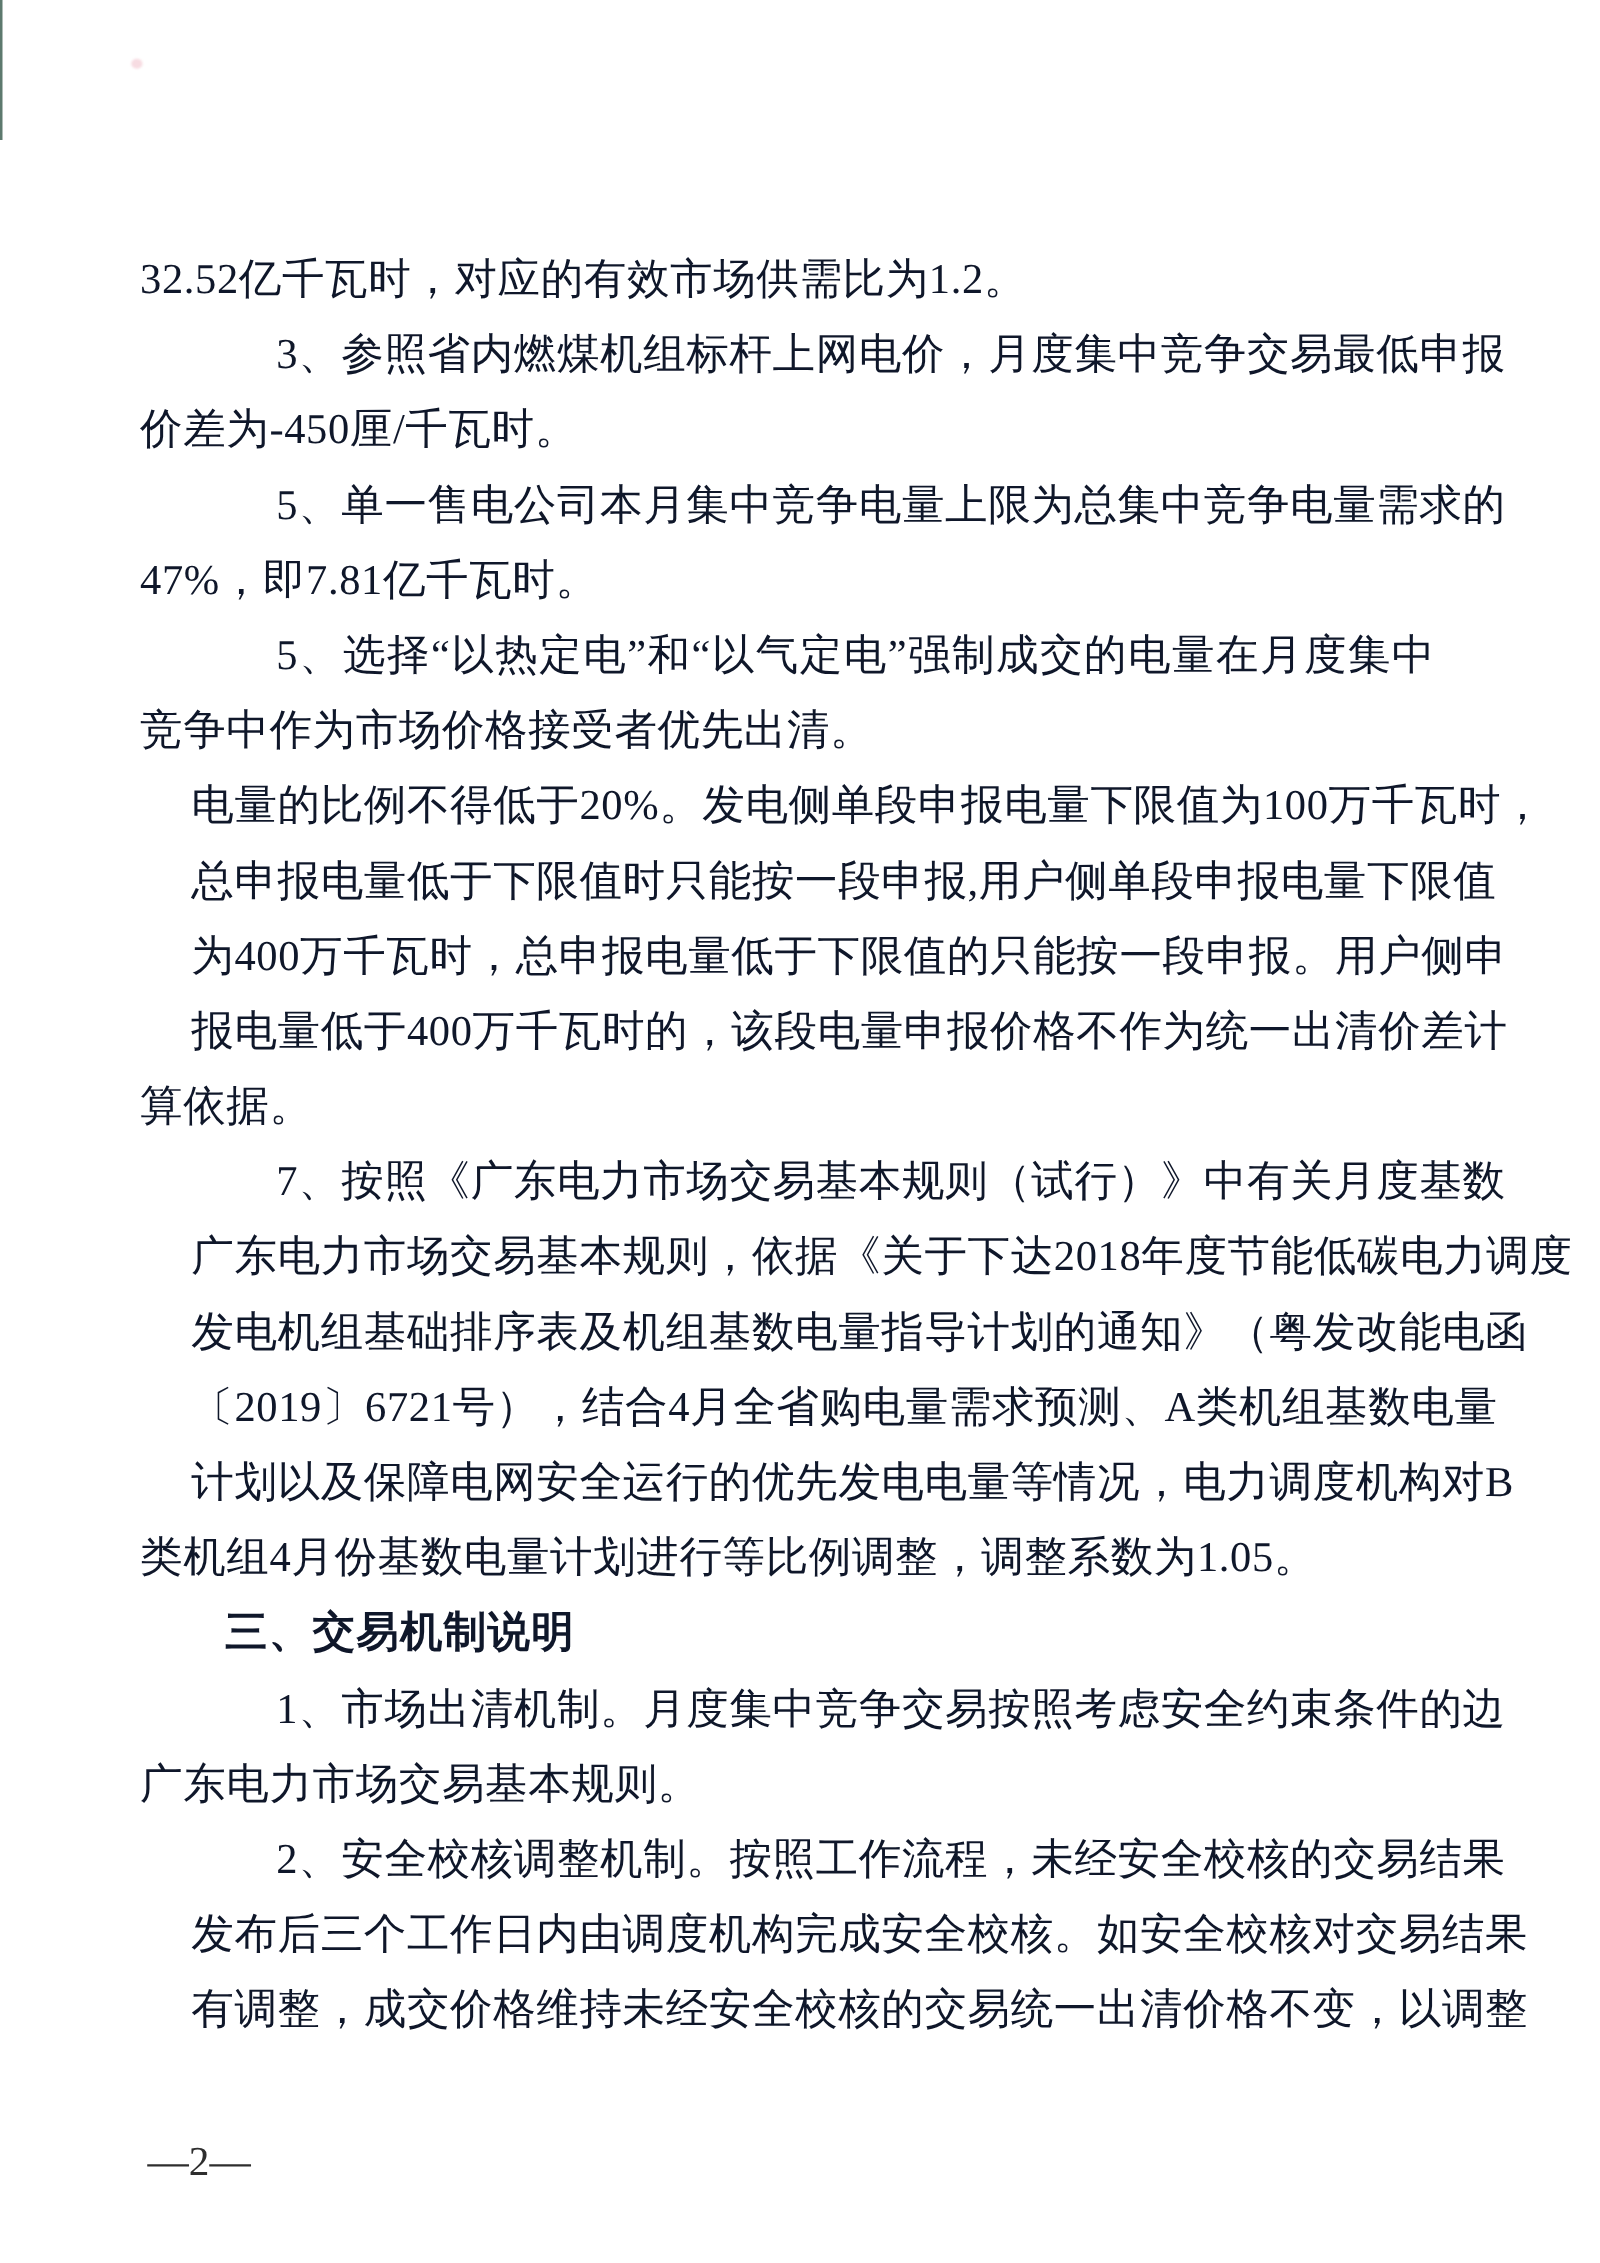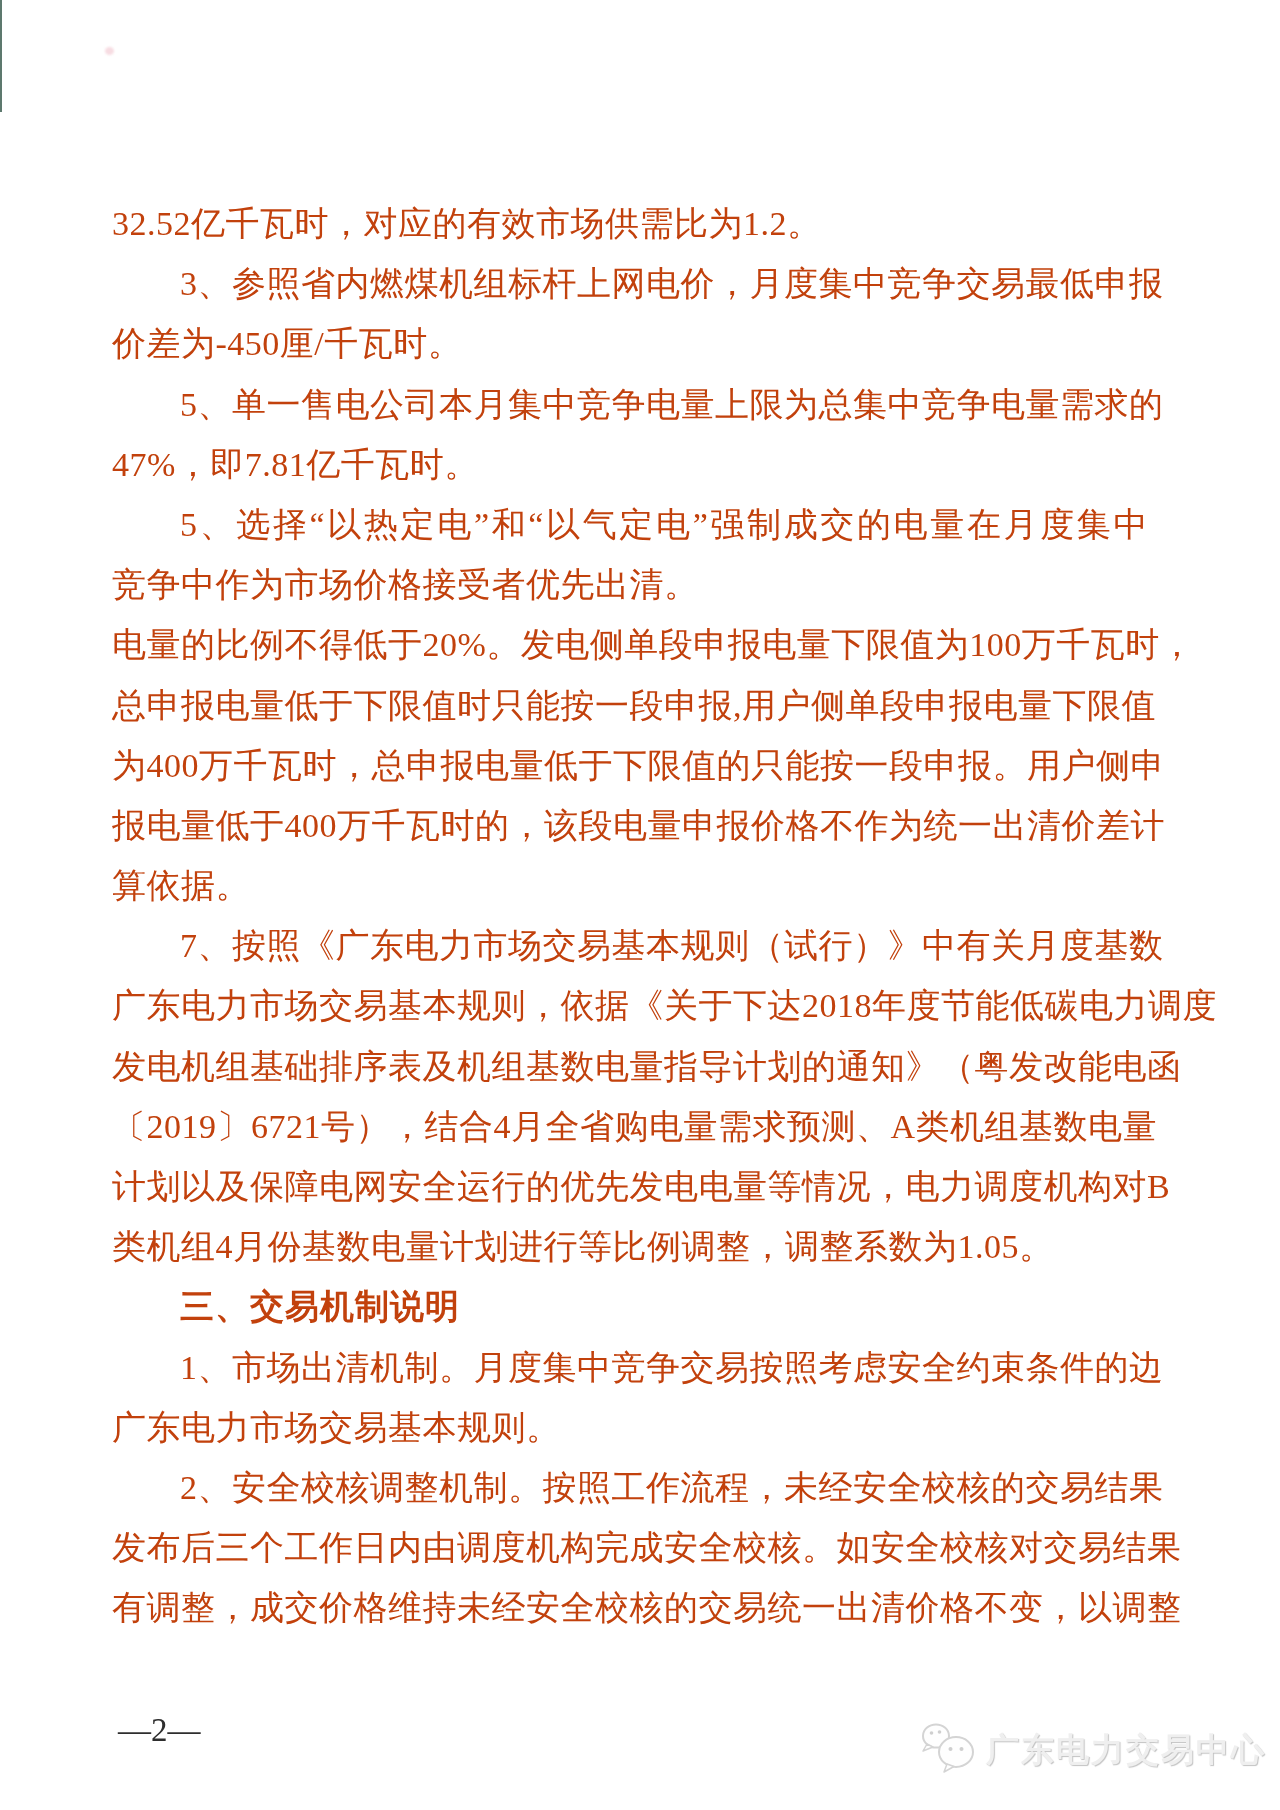--- a/index.html
+++ b/index.html
@@ -36,30 +36,31 @@
     filter: blur(1px);
   }
   
   .content {
     position: absolute;
     left: 112px;
     top: 194px;
     width: 1036px;
     font-size: 34px;
     line-height: 60.2px;
-    color: #c2410c;
+    color: #0f172a;
     letter-spacing: 0.5px;
   }
   .line {
     white-space: nowrap;
     height: 60.2px;
   }
   .line.j {
     text-align: justify;
     text-align-last: justify;
+    margin-left: 41px;
   }
   .line.ind {
     text-indent: 2em;
   }
   .line.b {
     font-weight: 700;
     letter-spacing: 1px;
   }
   
   .page-number {
@@ -121,31 +122,14 @@
       <div class="line ind b">三、交易机制说明</div>
       <div class="line j ind">1、市场出清机制。月度集中竞争交易按照考虑安全约束条件的边</div>
       <div class="line">广东电力市场交易基本规则。</div>
       <div class="line j ind">2、安全校核调整机制。按照工作流程，未经安全校核的交易结果</div>
       <div class="line j">发布后三个工作日内由调度机构完成安全校核。如安全校核对交易结果</div>
       <div class="line j">有调整，成交价格维持未经安全校核的交易统一出清价格不变，以调整</div>
     </div>
 
   <div class="page-number">—2—</div>
 
-  <div class="watermark">
-    <span class="watermark-icon">
-      <svg width="58" height="52" viewBox="0 0 58 52" xmlns="http://www.w3.org/2000/svg">
-
-        <ellipse cx="16" cy="14" rx="13" ry="11.5" fill="#fefefe" stroke="#d4d4d4" stroke-width="2"></ellipse>
-        <path d="M7 22 L3 29 L13 25 Z" fill="#fefefe" stroke="#d4d4d4" stroke-width="1.5" stroke-linejoin="round"></path>
-        <circle cx="11.5" cy="11" r="1.8" fill="#cfcfcf"></circle>
-        <circle cx="19.5" cy="10" r="1.8" fill="#cfcfcf"></circle>
-
-        <ellipse cx="36" cy="30" rx="17" ry="15" fill="#fefefe" stroke="#d4d4d4" stroke-width="2"></ellipse>
-        <path d="M27 42 L24 50 L34 44.5 Z" fill="#fefefe" stroke="#d4d4d4" stroke-width="1.5" stroke-linejoin="round"></path>
-        <circle cx="30.5" cy="27" r="2" fill="#cfcfcf"></circle>
-        <circle cx="41.5" cy="27" r="2" fill="#cfcfcf"></circle>
-      </svg>
-    </span>
-    <span class="watermark-text">广东电力交易中心</span>
-  </div>
 
 </div>
 
 </body></html>

